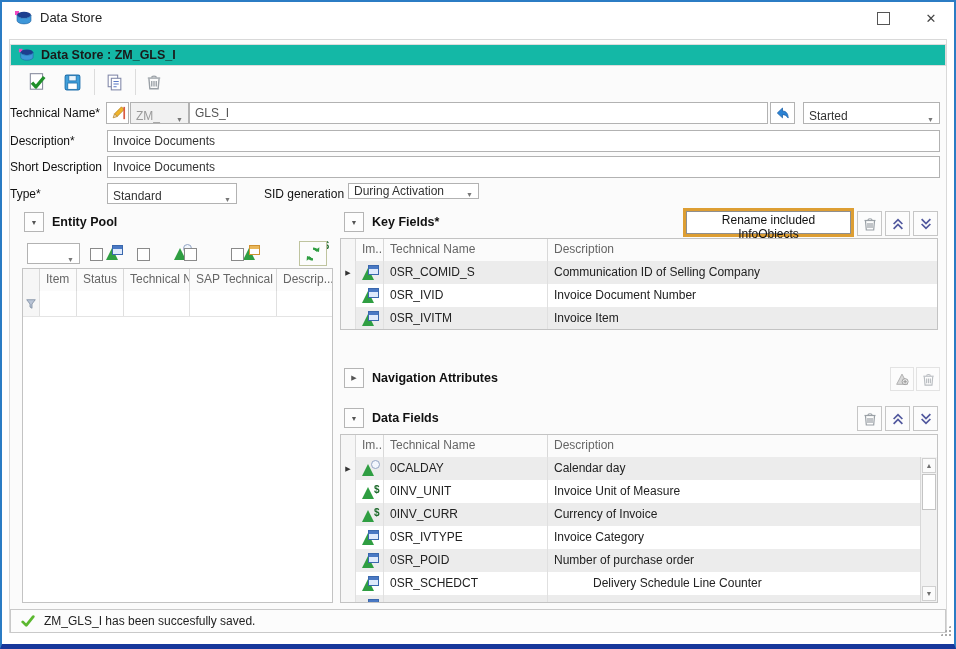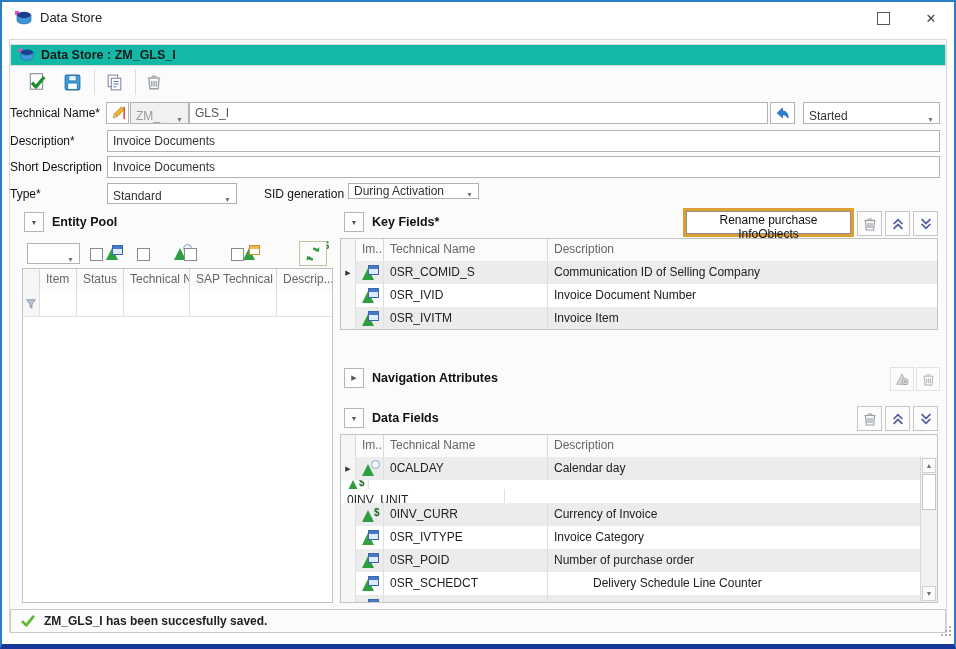--- a/index.html
+++ b/index.html
@@ -55,21 +55,21 @@
     border:1px solid #cf9130;background:linear-gradient(to bottom,#e9b75a 0 3px,#ffffff 3px);}
   .tri[data-icon="time"]::after{content:"";position:absolute;right:-1px;top:-1px;width:9px;height:9px;box-sizing:border-box;
     border:1px solid #93a5c4;border-radius:50%;background:#f2f6fd;}
   .tri[data-icon="keyfigure"]::after{content:"$";position:absolute;right:-1px;top:-5px;font-size:10px;font-weight:bold;color:#1f6b2d;}
   
   .sb{position:absolute;width:17px;background:#f1f1f1;border-left:1px solid #d8d8d8;box-sizing:border-box;}
   .sbbtn{position:absolute;left:1px;right:1px;height:15px;background:#fbfbfb;border:1px solid #d0d0d0;box-sizing:border-box;
     display:flex;align-items:center;justify-content:center;font-size:7px;color:#707070;}
   .sbthumb{position:absolute;left:1px;right:1px;background:#fff;border:1px solid #c4c4c4;box-sizing:border-box;}
   .checkbox{position:absolute;width:13px;height:13px;box-sizing:border-box;border:1px solid #8a8a8a;background:#fff;}
-  .statusbar{position:absolute;left:8px;right:8px;top:607px;height:24px;box-sizing:border-box;border:1px solid #c9c9c9;background:#fcfcfc;display:flex;align-items:center;font-weight:bold;}
+  .statusbar{position:absolute;left:8px;right:8px;top:607px;height:24px;box-sizing:border-box;border:1px solid #c9c9c9;background:#fcfcfc;display:flex;align-items:center;}
   .grip{position:absolute;right:3px;bottom:8px;width:11px;height:11px;
     background-image:radial-gradient(#a9a9a9 1px,transparent 1.2px);background-size:4px 4px;
     clip-path:polygon(100% 0,100% 100%,0 100%);}
   .rename-wrap{position:absolute;left:681px;top:206px;width:171px;height:29px;box-sizing:border-box;border:3px solid #dd9e33;}
   .rename-btn{width:100%;height:100%;box-sizing:border-box;border:1px solid #8f8f8f;background:#fff;font-family:inherit;font-size:12px;color:#111;}
 </style>
 </head>
 <body>
 
 <div class="window">
@@ -235,21 +235,21 @@
     </div>
   </div>
 
   
   <div class="collapse" style="left:342px;top:210px;">
       <span>▼</span>
     </div>
   <span class="ptitle" style="left:370px;top:213px;">Key Fields*</span>
 
   <div class="rename-wrap">
-    <button class="rename-btn">Rename purchase InfoObjects</button>
+    <button class="rename-btn">Rename included InfoObjects</button>
   </div>
   <div class="sqbtn" style="left:855px;top:209px;width:25px;height:25px;">
     <svg width="16" height="16" viewBox="0 0 16 16">
         <g stroke="#9aa0a6" fill="none" stroke-width="1.2">
           <path d="M3.5 5 L4.3 14 H11.7 L12.5 5"></path>
           <path d="M2.5 4.5 H13.5"></path>
           <path d="M6 4 C6 2.3 10 2.3 10 4"></path>
           <path d="M6 7 V12 M8 7 V12 M10 7 V12"></path>
         </g>
       </svg>
@@ -371,21 +371,21 @@
     <div class="grow alt" style="top:22px;">
       <div class="cell sel" style="width:15px;">
           <span class="marker">▶</span>
         </div>
       <div class="cell icn" style="width:28px;">
           <span class="tri" data-icon="time"></span>
         </div>
       <div class="cell" style="width:164px;">0CALDAY</div>
       <div class="cell" style="flex:1;border-right:none;">Calendar day</div>
     </div>
-    <div class="grow" style="top:45px;flex-direction:column;">
+    <div class="grow" style="top:45px;">
       <div class="cell sel" style="width:15px;"></div>
       <div class="cell icn" style="width:28px;">
           <span class="tri" data-icon="keyfigure"></span>
         </div>
       <div class="cell" style="width:164px;">0INV_UNIT</div>
       <div class="cell" style="flex:1;border-right:none;">Invoice Unit of Measure</div>
     </div>
     <div class="grow alt" style="top:68px;">
       <div class="cell sel" style="width:15px;"></div>
       <div class="cell icn" style="width:28px;">

